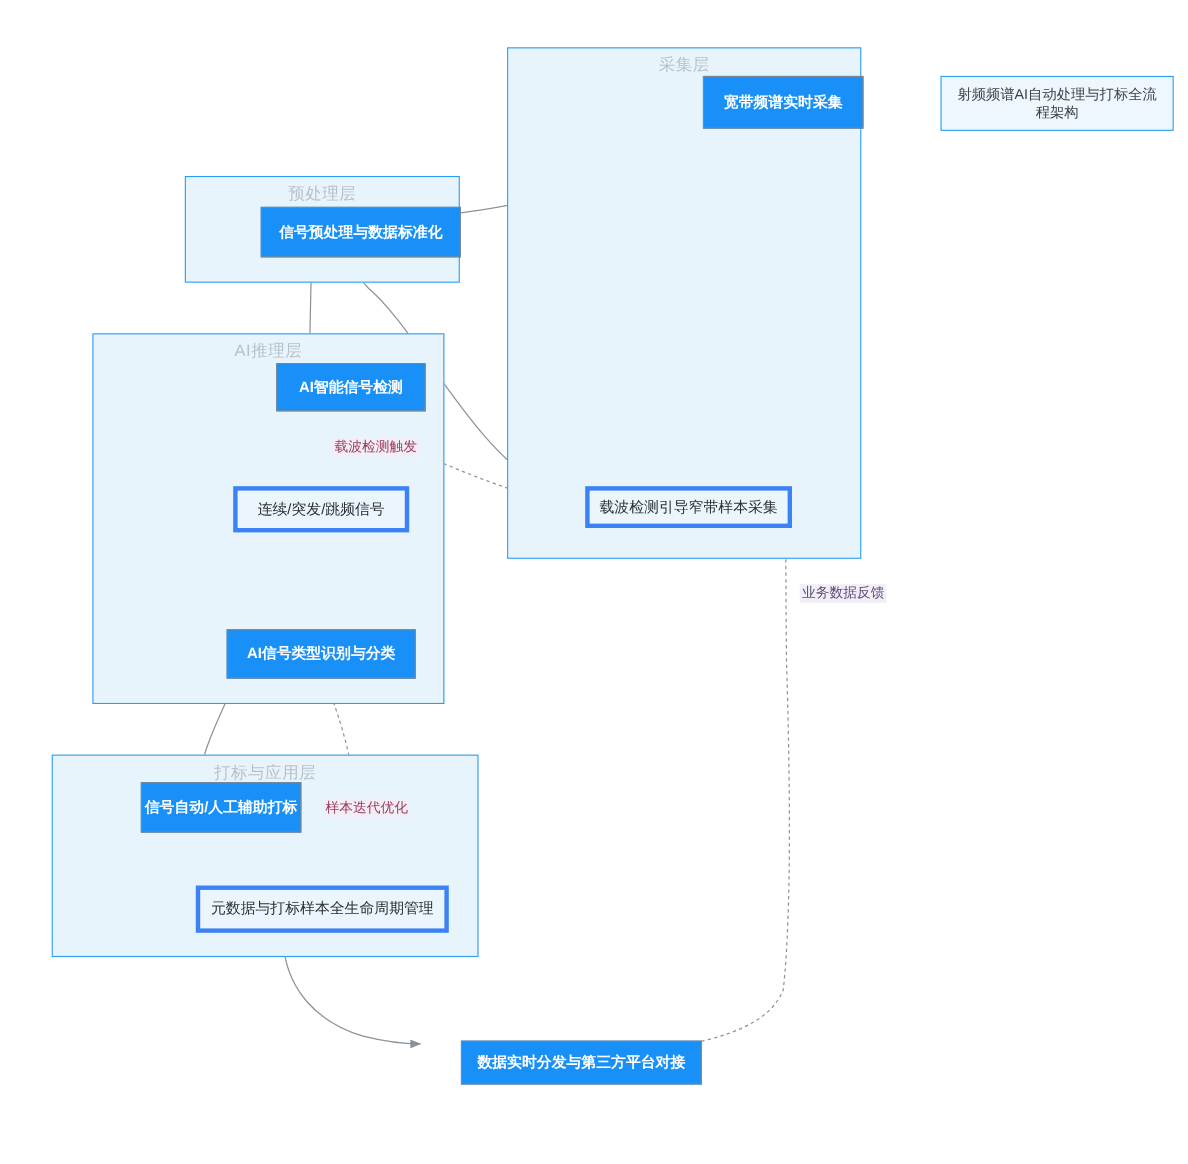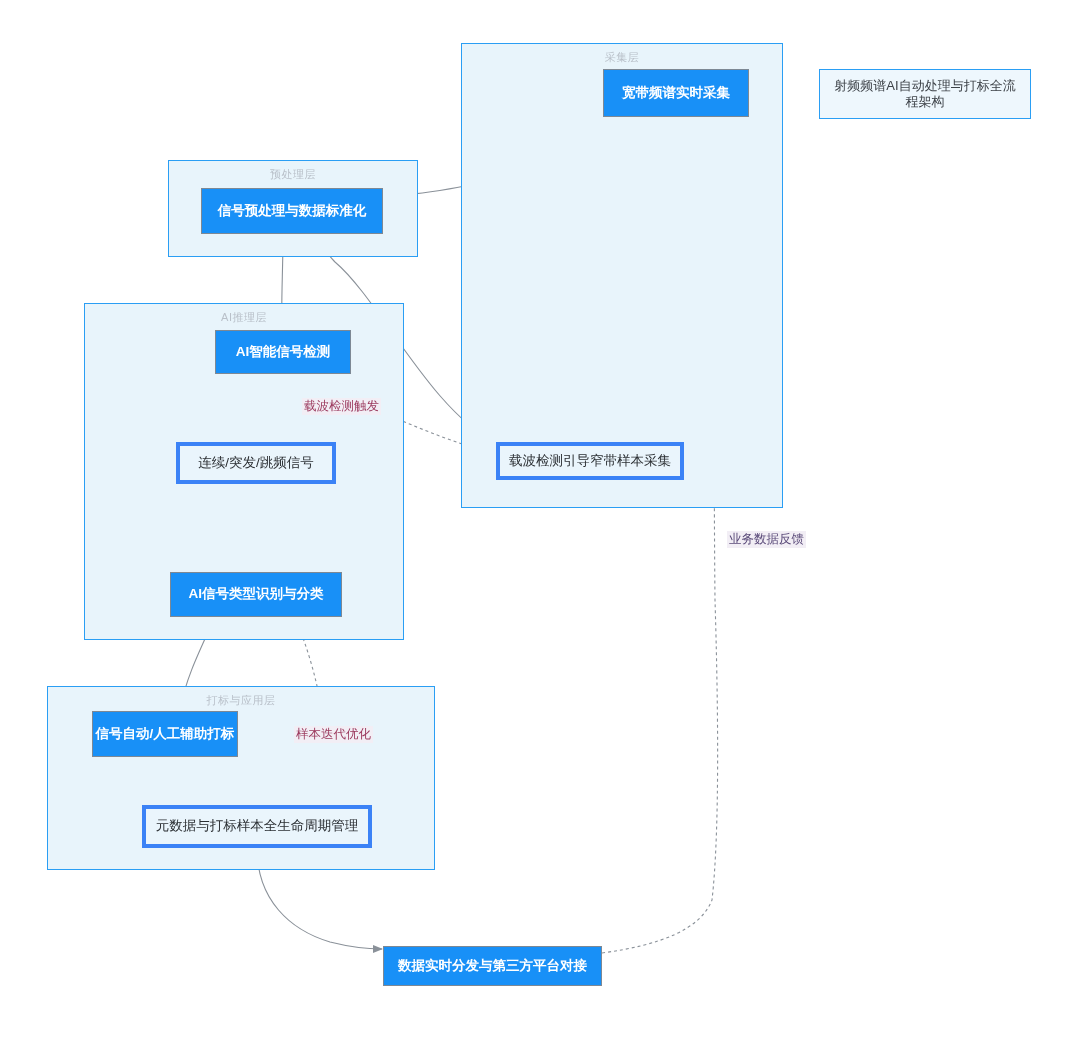--- a/index.html
+++ b/index.html
@@ -32,33 +32,34 @@
     background: #e8f4fb;
     border: 1.6px solid #2a9ef4;
     z-index: 2;
   }
   .cluster-label {
     position: absolute;
     top: 6px;
     left: 0;
     width: 100%;
     text-align: center;
-    font-size: 11px;
+    font-size: 15px;
     color: #b9c0c9;
     letter-spacing: 0.5px;
     white-space: nowrap;
   }
   .node {
     position: absolute;
     display: flex;
     align-items: center;
     justify-content: center;
     text-align: center;
     z-index: 3;
     line-height: 1.25;
+    margin-left: 36px;
   }
   .node.primary {
     background: #1890f7;
     border: 1px solid #7d8894;
     color: #ffffff;
     font-size: 13.5px;
     font-weight: bold;
   }
   .node.secondary {
     background: #eaf5fc;

